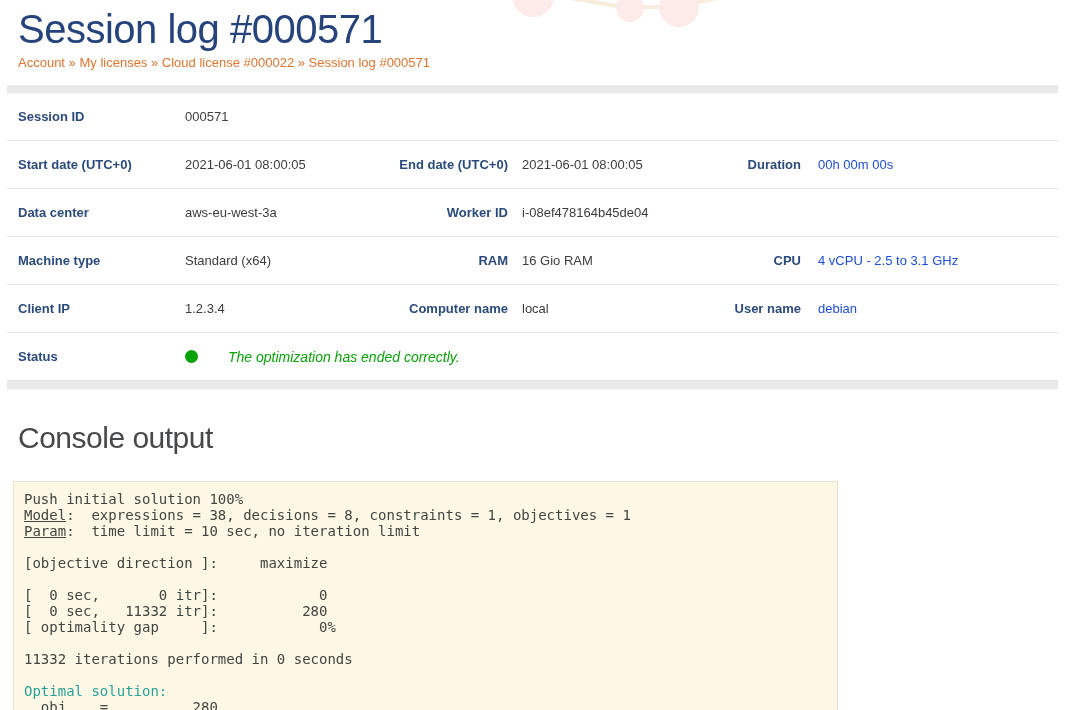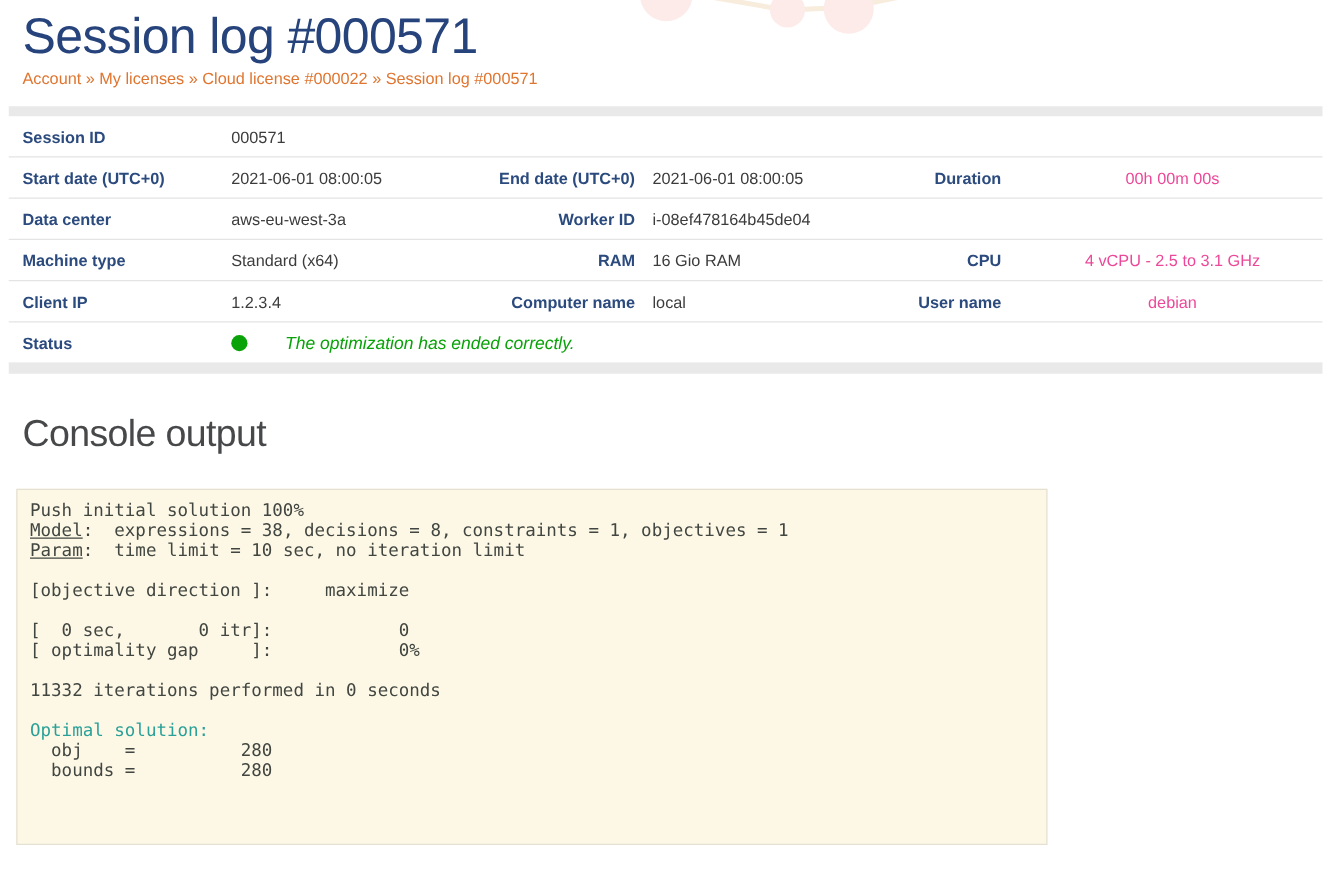--- a/index.html
+++ b/index.html
@@ -17,33 +17,33 @@
     position: relative; z-index: 2;
   }
   .breadcrumb { margin: 3px 0 0 18px; font-size: 13px; color: #e0752f; }
   .breadcrumb a { color: #e0752f; text-decoration: none; }
   .bc-sep { color: #e0752f; }
 
   
   .details { margin: 15px 7px 0 7px; }
   .gray-bar { height: 8px; background: #e9e9e9; }
   .detail-row {
-    display: grid; align-items: center; height: 33px;
+    display: grid; align-items: center; height: 48px;
     font-size: 13px; white-space: nowrap;
     border-bottom: 1px solid #e4e4e4;
   }
   .detail-row.cols6 { grid-template-columns: 178px 170px 153px 170px 130px 1fr; }
   .detail-row.cols2 { grid-template-columns: 178px 1fr; }
   .detail-row:last-of-type { border-bottom: none; }
   .dl { font-weight: bold; color: #2b4a7d; padding-left: 11px; }
   .dl2, .dl3 { font-weight: bold; color: #2b4a7d; text-align: right; }
   .dl3 { padding-right: 7px; }
   .dv { color: #3c3c3c; }
   .dv2 { color: #3c3c3c; padding-left: 14px; }
-  .dv3 { color: #ec4899; padding-left: 10px; text-align: center; }
+  .dv3 { color: #1d4ed8; padding-left: 10px; }
 
   .status-cell { display: flex; align-items: center; gap: 20px; }
   .status-dot {
     width: 13px; height: 13px; border-radius: 50%;
     background: #09a309; display: inline-block; margin-right: 10px;
   }
   .status-text { color: #09a309; font-style: italic; font-size: 14px; }
 
   
   .console-heading {
@@ -142,20 +142,21 @@
 <h2 class="console-heading">Console output</h2>
 
 <div class="console-box" id="console-output">
     <div class="console-line"><span>Push initial solution 100%</span></div>
     <div class="console-line"><span class="seg-u">Model</span><span>:  expressions = 38, decisions = 8, constraints = 1, objectives = 1</span></div>
     <div class="console-line"><span class="seg-u">Param</span><span>:  time limit = 10 sec, no iteration limit</span></div>
     <div class="console-line">&nbsp;</div>
     <div class="console-line"><span>[objective direction ]:     maximize</span></div>
     <div class="console-line">&nbsp;</div>
     <div class="console-line"><span>[  0 sec,       0 itr]:            0</span></div>
+    <div class="console-line"><span>[  0 sec,   11332 itr]:          280</span></div>
     <div class="console-line"><span>[ optimality gap     ]:            0%</span></div>
     <div class="console-line">&nbsp;</div>
     <div class="console-line"><span>11332 iterations performed in 0 seconds</span></div>
     <div class="console-line">&nbsp;</div>
     <div class="console-line"><span class="seg-teal">Optimal solution:</span></div>
     <div class="console-line"><span>  obj    =          280</span></div>
     <div class="console-line"><span>  bounds =          280</span></div>
   </div>
 
 </body></html>

